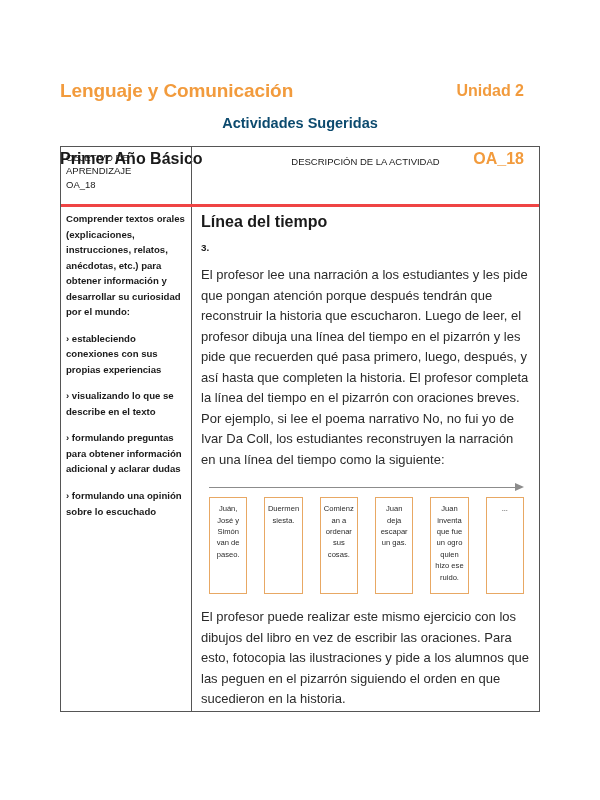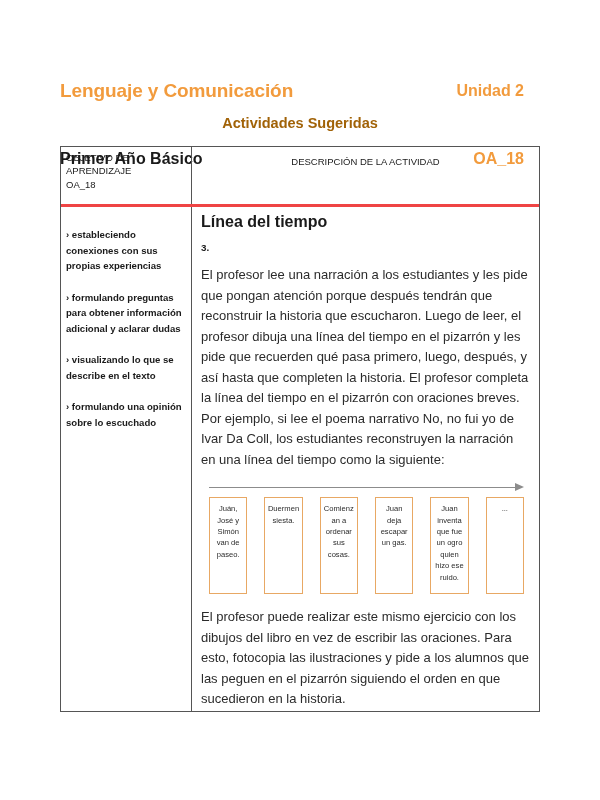--- a/index.html
+++ b/index.html
@@ -57,21 +57,21 @@
 
   
   #section-title {
     position: absolute;
     left: 60px;
     top: 115px;
     width: 480px;
     text-align: center;
     font-size: 14.5px;
     font-weight: bold;
-    color: #a16207;
+    color: #0c4a6e;
   }
 
   
   #activity-table {
     position: absolute;
     left: 60px;
     top: 146px;
     width: 480px;
     height: 566px;
     border: 1px solid #555555;
@@ -120,21 +120,21 @@
     font-weight: bold;
     color: #1a1a1a;
     line-height: 1.62;
     margin: 0 0 11px 0;
   }
   .bullet-item {
     font-size: 9.6px;
     font-weight: bold;
     color: #1a1a1a;
     line-height: 1.62;
-    margin: 16px 0 11px 0;
+    margin: 6px 0 11px 0;
   }
   .bullet-item:last-child { margin-bottom: 0; }
 
   
   #activity-subtitle {
     font-size: 16px;
     font-weight: bold;
     color: #1a1a1a;
     margin: 0 0 11px 0;
   }
@@ -224,23 +224,24 @@
       <div class="th-text" data-interactable="false">OA_18</div>
     </div>
     <div class="col-right" data-interactable="false">
       <div class="th-text th-center" data-interactable="false">DESCRIPCIÓN DE LA ACTIVIDAD</div>
     </div>
   </div>
 
   <div class="table-body-row" data-interactable="false">
 
     <div class="col-left" data-interactable="false">
+      <p id="objective-text" data-interactable="false">Comprender textos orales (explicaciones, instrucciones, relatos, anécdotas, etc.) para obtener información y desarrollar su curiosidad por el mundo:</p>
       <p class="bullet-item" data-interactable="false">› estableciendo conexiones con sus propias experiencias</p>
+      <p class="bullet-item" data-interactable="false">› visualizando lo que se describe en el texto</p>
       <p class="bullet-item" data-interactable="false">› formulando preguntas para obtener información adicional y aclarar dudas</p>
-      <p class="bullet-item" data-interactable="false">› visualizando lo que se describe en el texto</p>
       <p class="bullet-item" data-interactable="false">› formulando una opinión sobre lo escuchado</p>
     </div>
 
     <div class="col-right" data-interactable="false">
       <p id="activity-subtitle" data-interactable="false">Línea del tiempo</p>
       <p id="activity-number" data-interactable="false">3.</p>
       <p class="body-par" data-interactable="false">El profesor lee una narración a los estudiantes y les pide que pongan atención porque después tendrán que reconstruir la historia que escucharon. Luego de leer, el profesor dibuja una línea del tiempo en el pizarrón y les pide que recuerden qué pasa primero, luego, después, y así hasta que completen la historia. El profesor completa la línea del tiempo en el pizarrón con oraciones breves. Por ejemplo, si lee el poema narrativo No, no fui yo de Ivar Da Coll, los estudiantes reconstruyen la narración en una línea del tiempo como la siguiente:</p>
 
       <div id="timeline" data-interactable="false">
         <div id="timeline-arrow" data-interactable="false">

